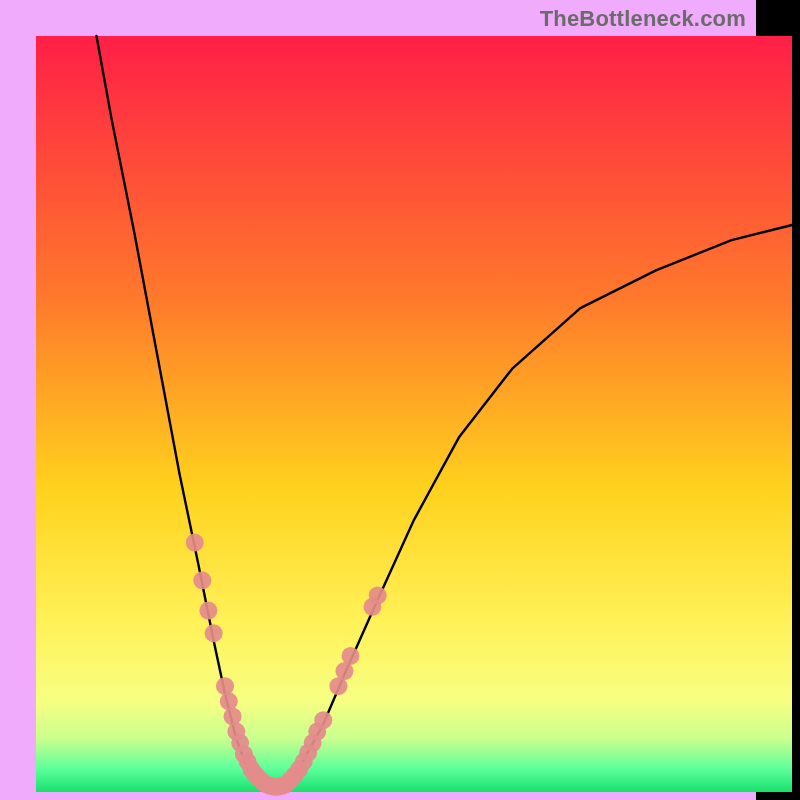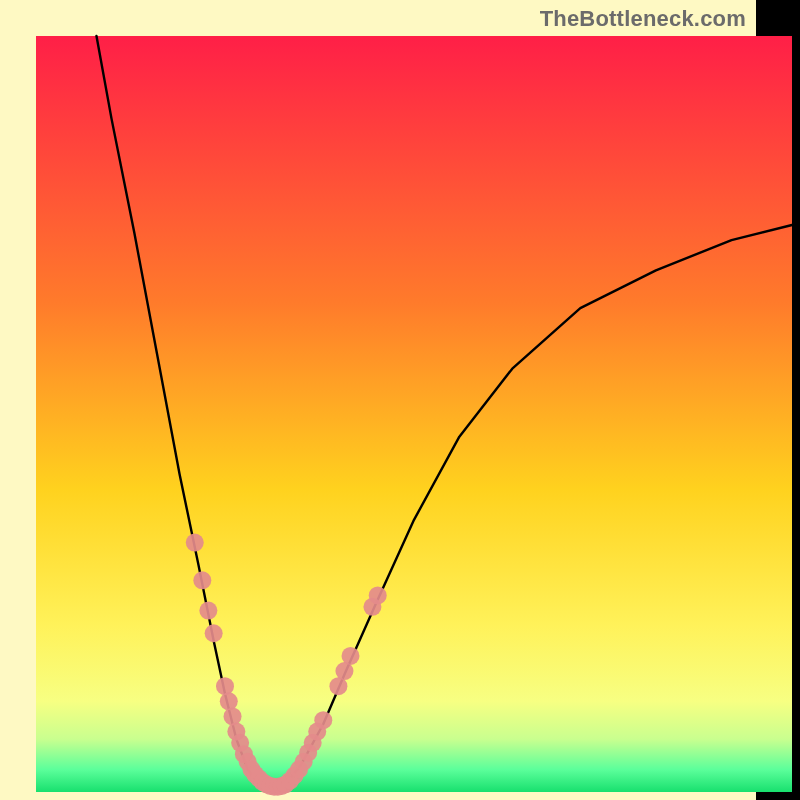--- a/index.html
+++ b/index.html
@@ -8,21 +8,21 @@
     width: 800px;
     height: 800px;
     background: #000;
     overflow: hidden;
     font-family: Arial, Helvetica, sans-serif;
   }
   .stage {
     position: relative;
     width: 756px;
     height: 800px;
-    background: #fef9c3;
+    background: #f0abfc;
     text-align: right;
   }
   .watermark {
     position: absolute;
     top: 6px;
     right: 10px;
     color: #6b6b6b;
     font-size: 22px;
     font-weight: 600;
     letter-spacing: 0.2px;

